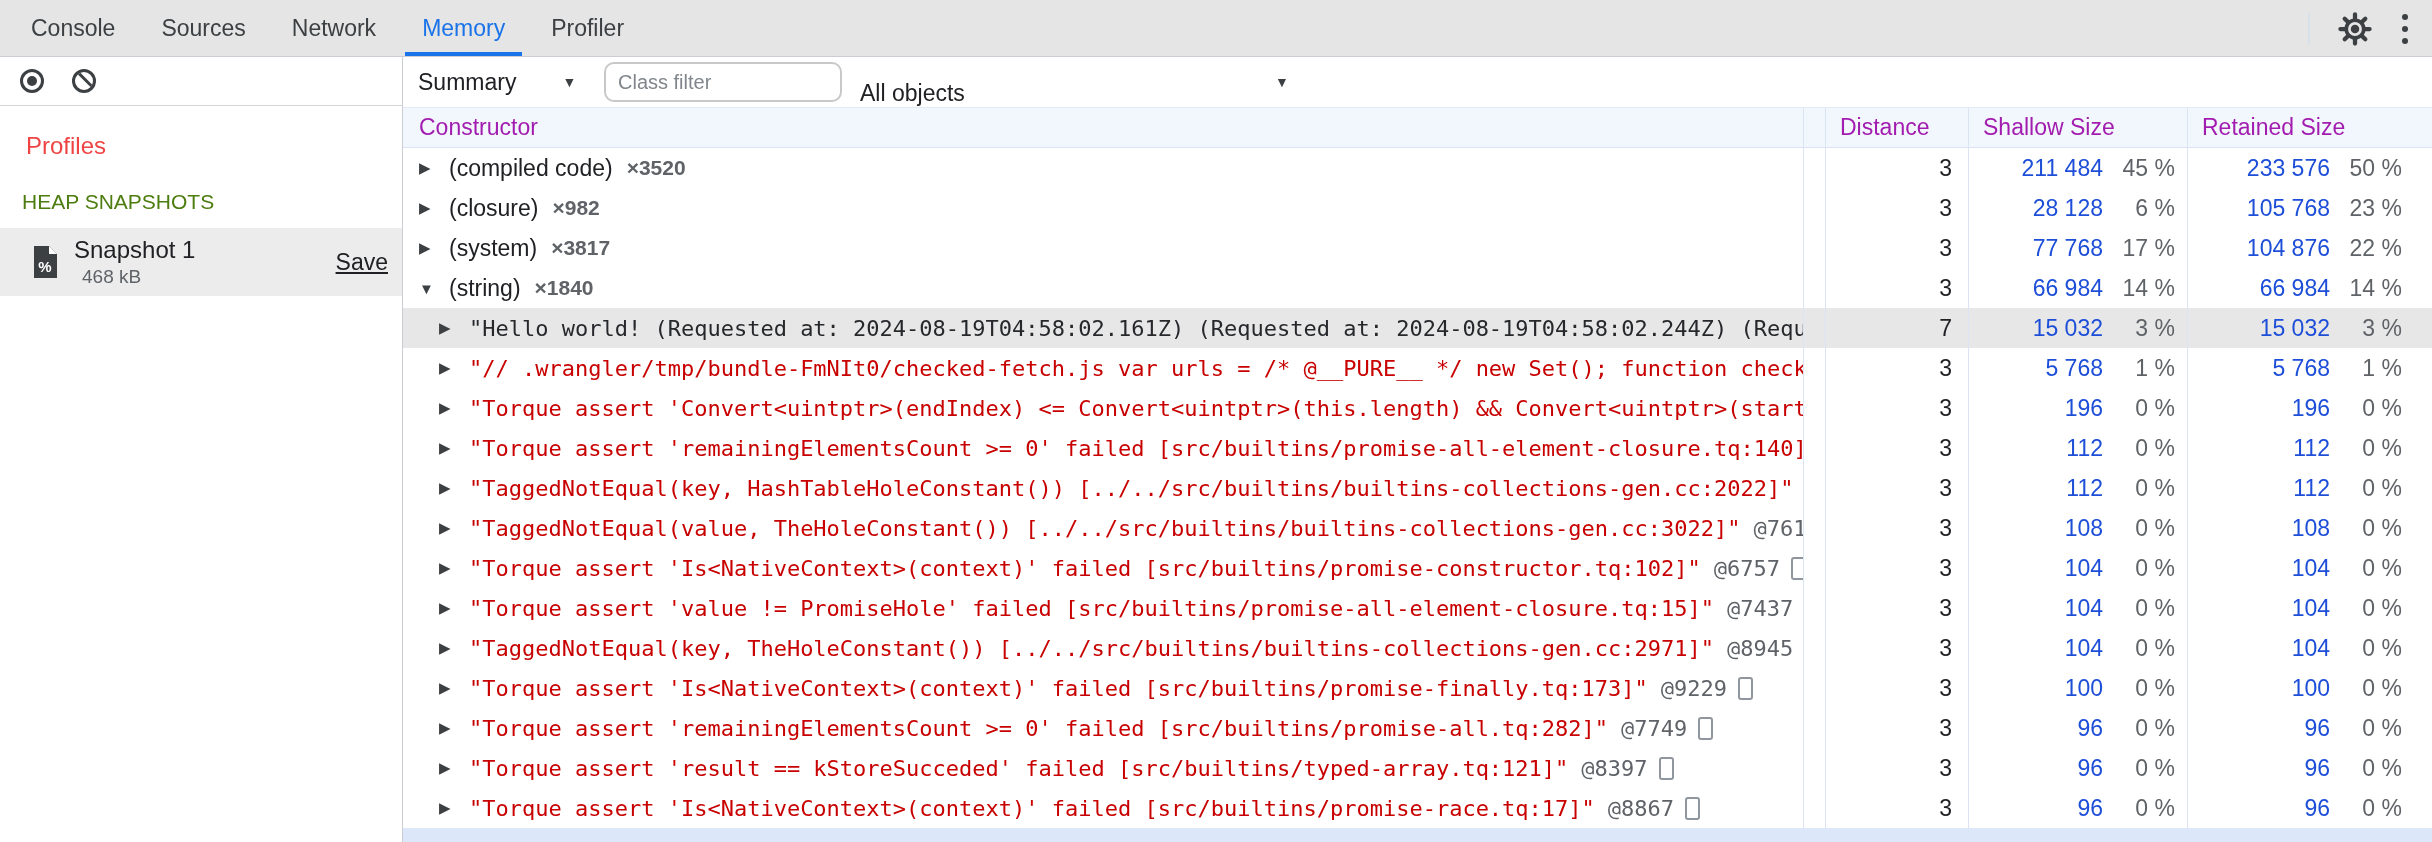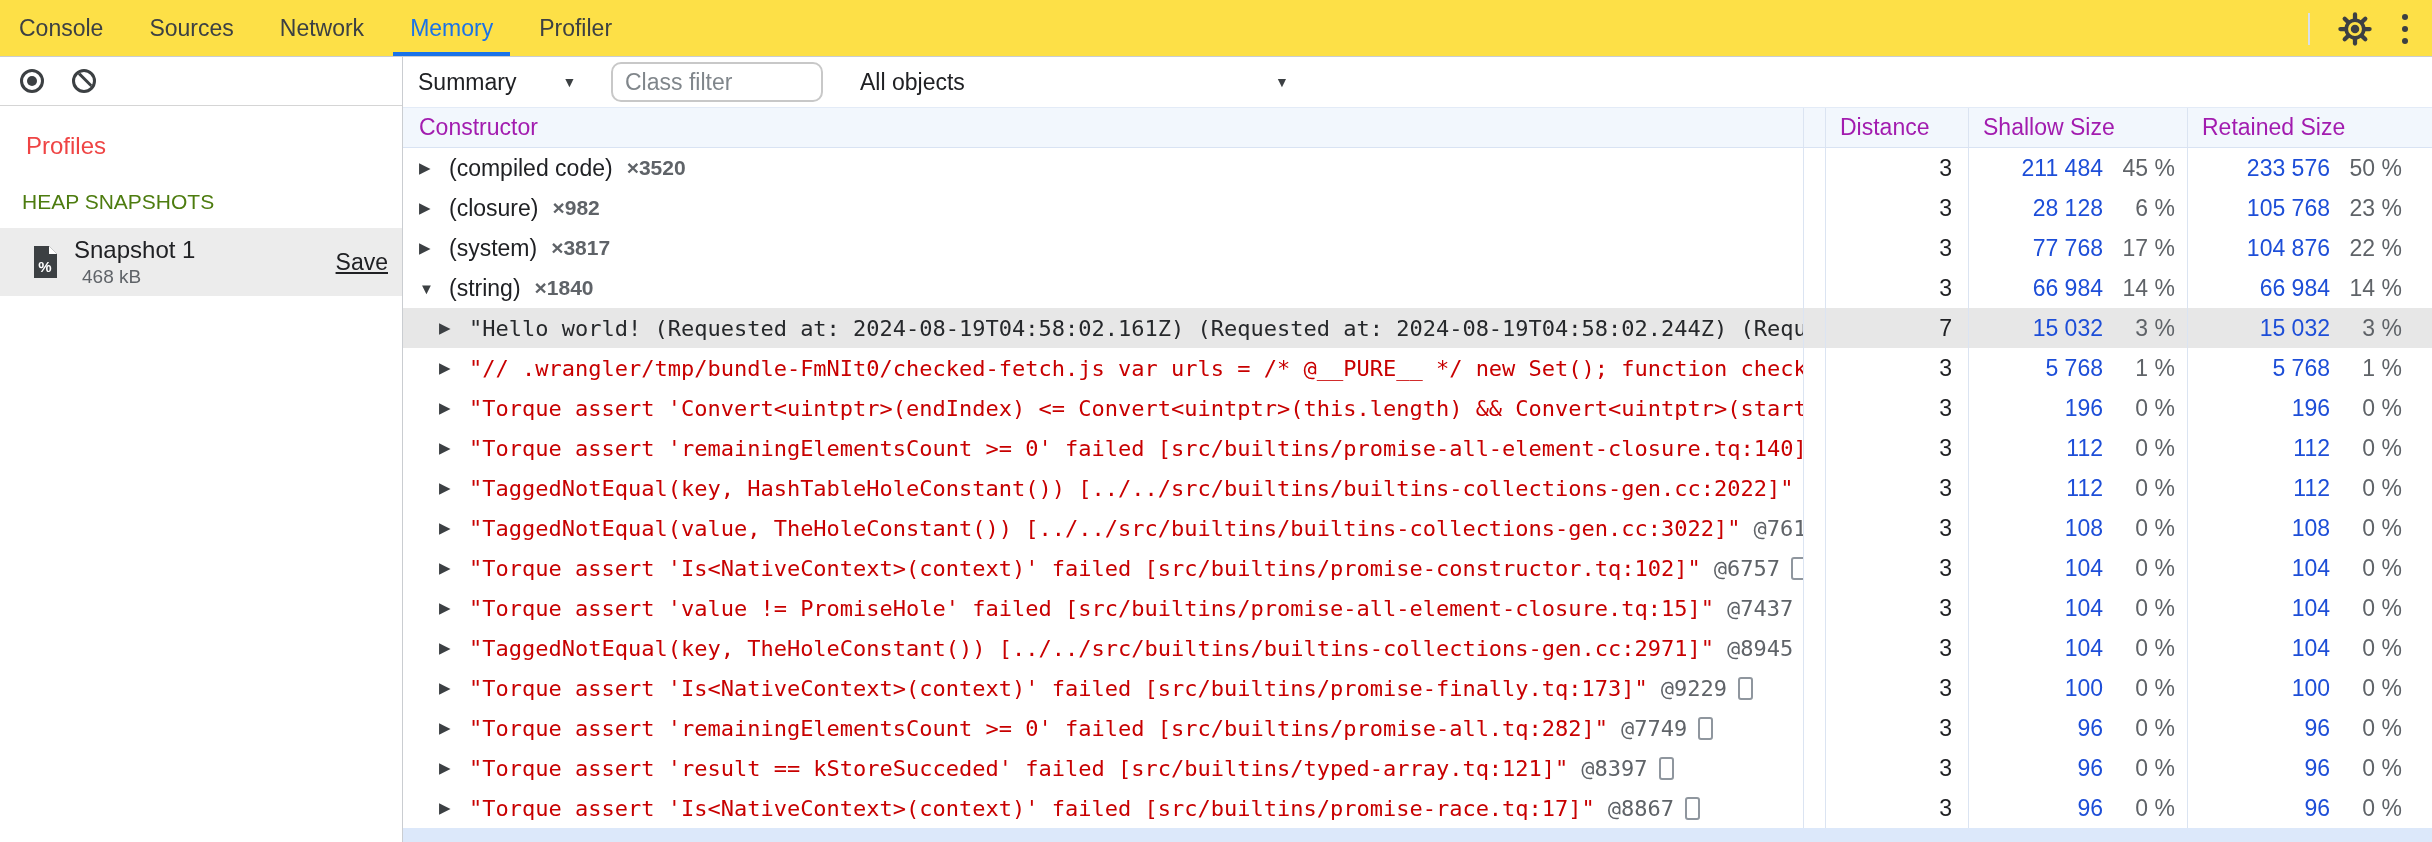--- a/index.html
+++ b/index.html
@@ -1,22 +1,22 @@
 <!DOCTYPE html>
 <html><head>
 <meta charset="utf-8">
 <style>
   * { box-sizing: border-box; margin: 0; padding: 0; }
   html,body { width: 2432px; height: 842px; overflow: hidden;
     font-family: "Liberation Sans", sans-serif; background: #fff; color:#202124; }
 
   
   .tabbar { position: absolute; left:0; top:0; width:2432px; height:57px;
-    background:#fde047; border-bottom:1px solid #cacdd1; display:flex; align-items:stretch;
-    padding-left:2px; }
+    background:#e5e5e5; border-bottom:1px solid #cacdd1; display:flex; align-items:stretch;
+    padding-left:14px; }
   .tab { display:flex; align-items:center; padding:0 17px; margin-right:12px;
     font-size:23px; color:#3c4043; border-bottom:4px solid transparent; padding-top:4px; cursor:default; }
   .tab.active { color:#1a73e8; border-bottom-color:#1a73e8; }
   .topbar-right { position:absolute; right:0; top:0; height:57px; display:flex; align-items:center; gap:24px; padding-right:18px; }
   .topbar-divider { width:2px; height:32px; background:#d8e0ea; margin-right:4px; }
   .kebab { display:flex; flex-direction:column; gap:6px; padding:4px 6px; }
   .kebab i { width:6px; height:6px; border-radius:50%; background:#3c4043; }
 
   
   .sidebar { position:absolute; left:0; top:57px; width:403px; height:785px;
@@ -35,25 +35,25 @@
   .snapshot-size { font-size:19px; color:#5f6368; margin-top:2px;margin-left:8px; }
   .save-link { font-size:23px; color:#202124; text-decoration:underline; cursor:pointer; }
 
   
   .main { position:absolute; left:403px; top:57px; width:2029px; height:785px; background:#fff; }
   .main-toolbar { position:relative; height:50px; }
   .dd { position:absolute; top:0; height:50px; display:flex; align-items:center; font-size:23px; color:#202124; }
   .dd .dd-arrow { font-size:14px; color:#3c4043; }
   .dd-summary { left:15px; }
   .dd-summary .dd-arrow { margin-left:46px; }
-  .class-filter { position:absolute; left:208px; top:5px; width:212px; height:40px;
-    border:2px solid #c8c8c8; border-radius:10px; font-size:23px; color:#202124;
+  .class-filter { position:absolute; left:201px; top:5px; width:238px; height:40px;
+    border:2px solid #c8c8c8; border-radius:10px; font-size:20px; color:#202124;
     padding:0 12px; outline:none; font-family:"Liberation Sans",sans-serif; }
   .class-filter::placeholder { color:#80868b; }
-  .dd-objects { left:457px; }
+  .dd-objects { left:457px;align-items:flex-end; }
   .dd-objects-arrow { position:absolute; left:872px; top:0; height:50px; display:flex; align-items:center; font-size:14px; color:#3c4043; }
 
   
   .grid-cols { display:grid; grid-template-columns:1400px 22px 143px 219px 245px; }
   .grid-header { height:41px; background:#f2f7fd; border-top:1px solid #e3ebf7; border-bottom:1px solid #d9e3f3; align-items:center; }
   .grid-header .hcell { font-size:23px; color:#a21caf; height:100%; display:flex; align-items:center; }
   .h-constructor { padding-left:16px; }
   .h-gutter { border-left:1px solid #dbe4f2; }
   .h-distance, .h-shallow, .h-retained { border-left:1px solid #dbe4f2; padding-left:14px; }
 

